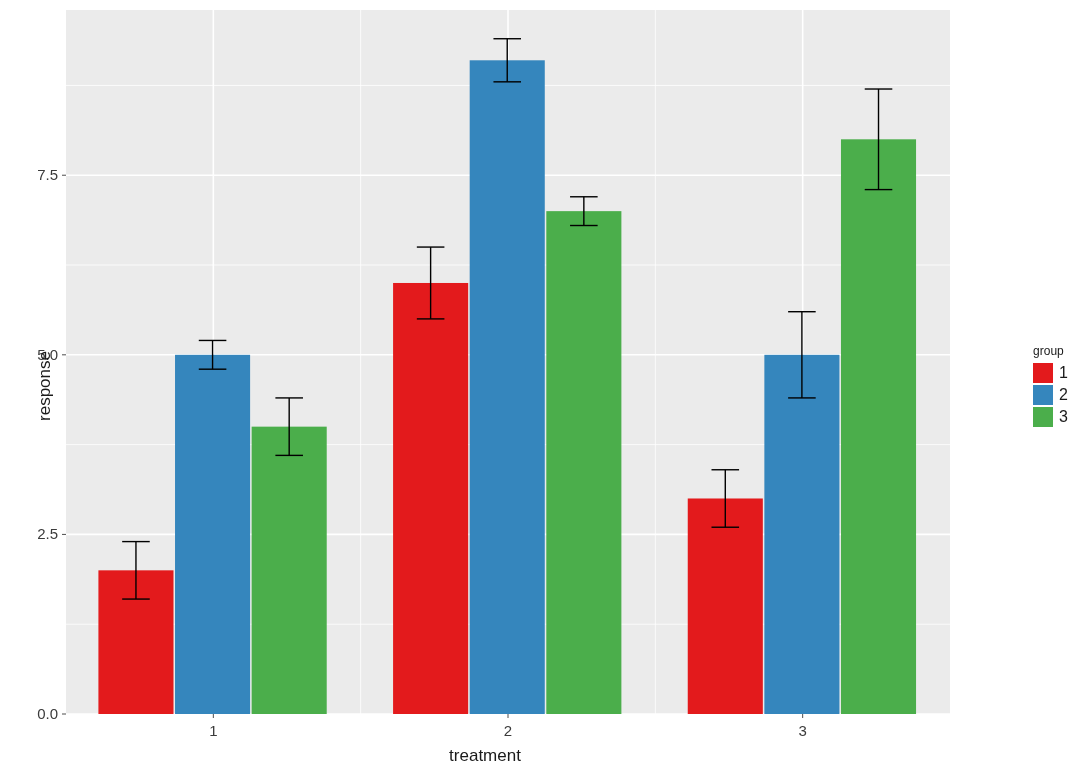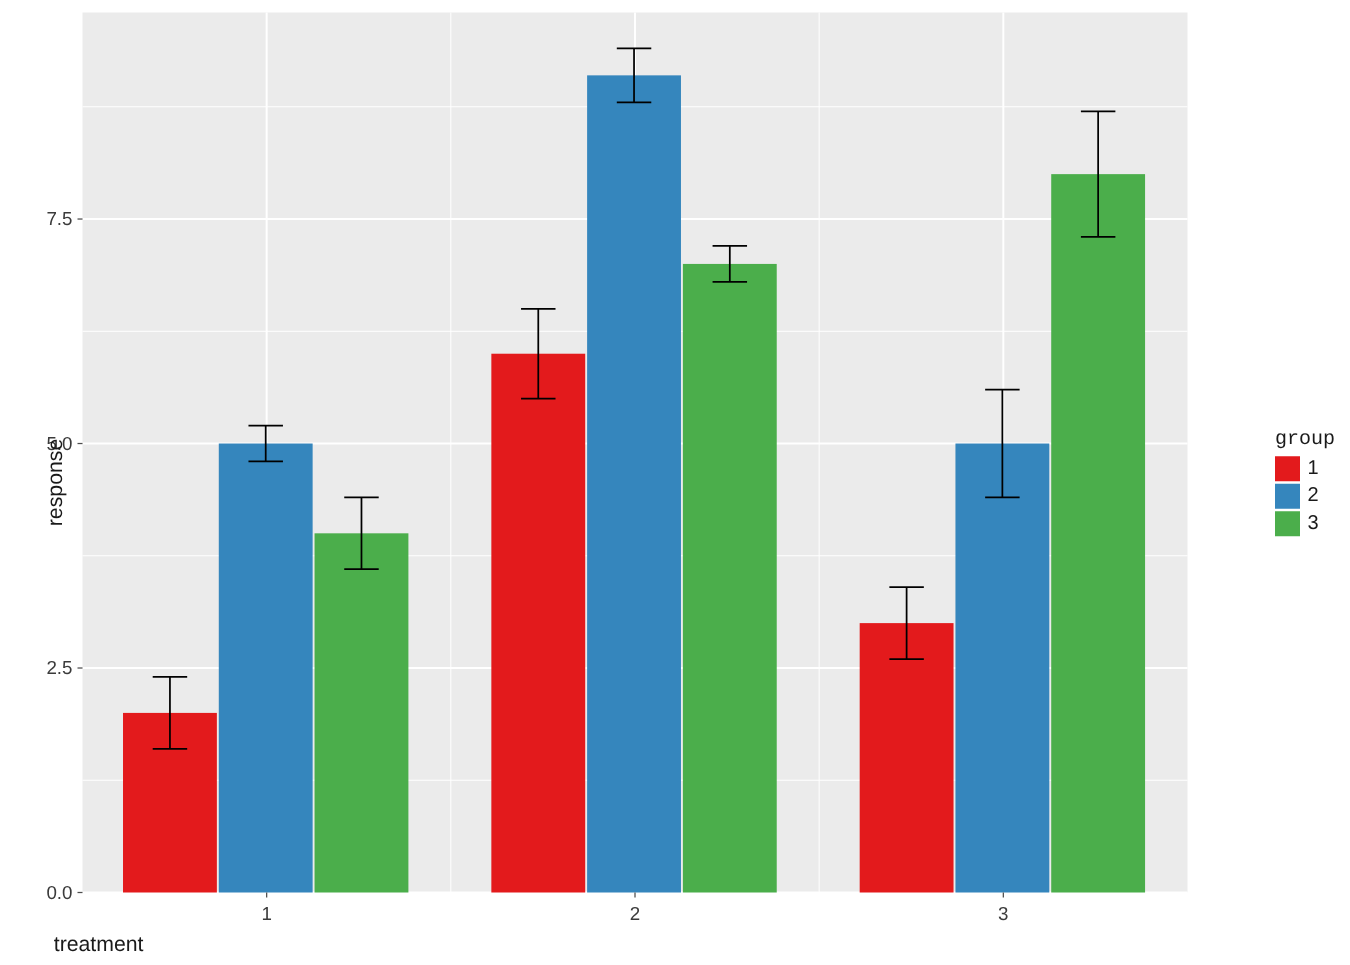--- a/index.html
+++ b/index.html
@@ -18,23 +18,22 @@
   }
   .legend {
     position: absolute;
     right: 12px;
     top: 50%;
     transform: translateY(-50%);
     display: flex;
     flex-direction: column;
   }
   .legend-title {
-    font-size: 16px;
+    font-size: 12px;
     margin-bottom: 4px;
-    font-family: Liberation Mono, monospace;
   }
   .legend-item {
     display: flex;
     align-items: center;
     gap: 6px;
     font-size: 16px;
     line-height: 22px;
   }
   .legend-swatch {
     width: 20px;
@@ -47,23 +46,22 @@
     top: 50%;
     transform: translateY(-50%) rotate(-90deg);
     transform-origin: center;
     font-size: 17px;
   }
   .axis-title-x {
     position: absolute;
     bottom: 6px;
     left: 0;
     width: 970px;
-    text-align: left;
+    text-align: center;
     font-size: 17px;
-    padding-left: 43px;
   }
 </style>
 </head>
 <body>
 
 <div class="chart-wrap">
 
   <svg id="chart-svg" width="1080" height="772" viewBox="0 0 1080 772">
       <rect x="66" y="10" width="884" height="704" fill="#ebebeb"></rect>
       <line x1="66" x2="950" y1="624.204081632653" y2="624.204081632653" stroke="#ffffff" stroke-width="0.8"></line>

